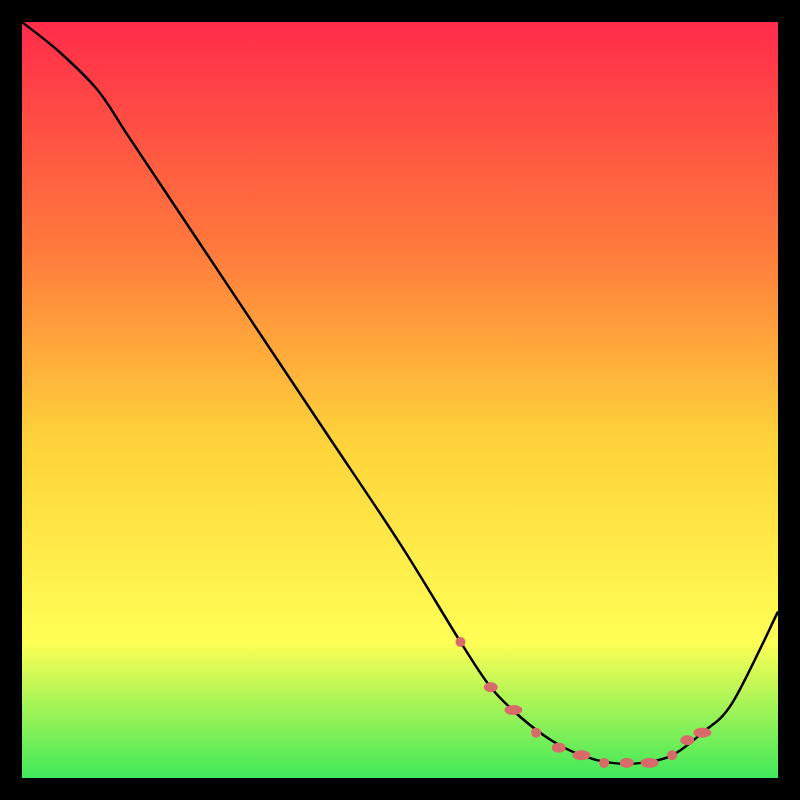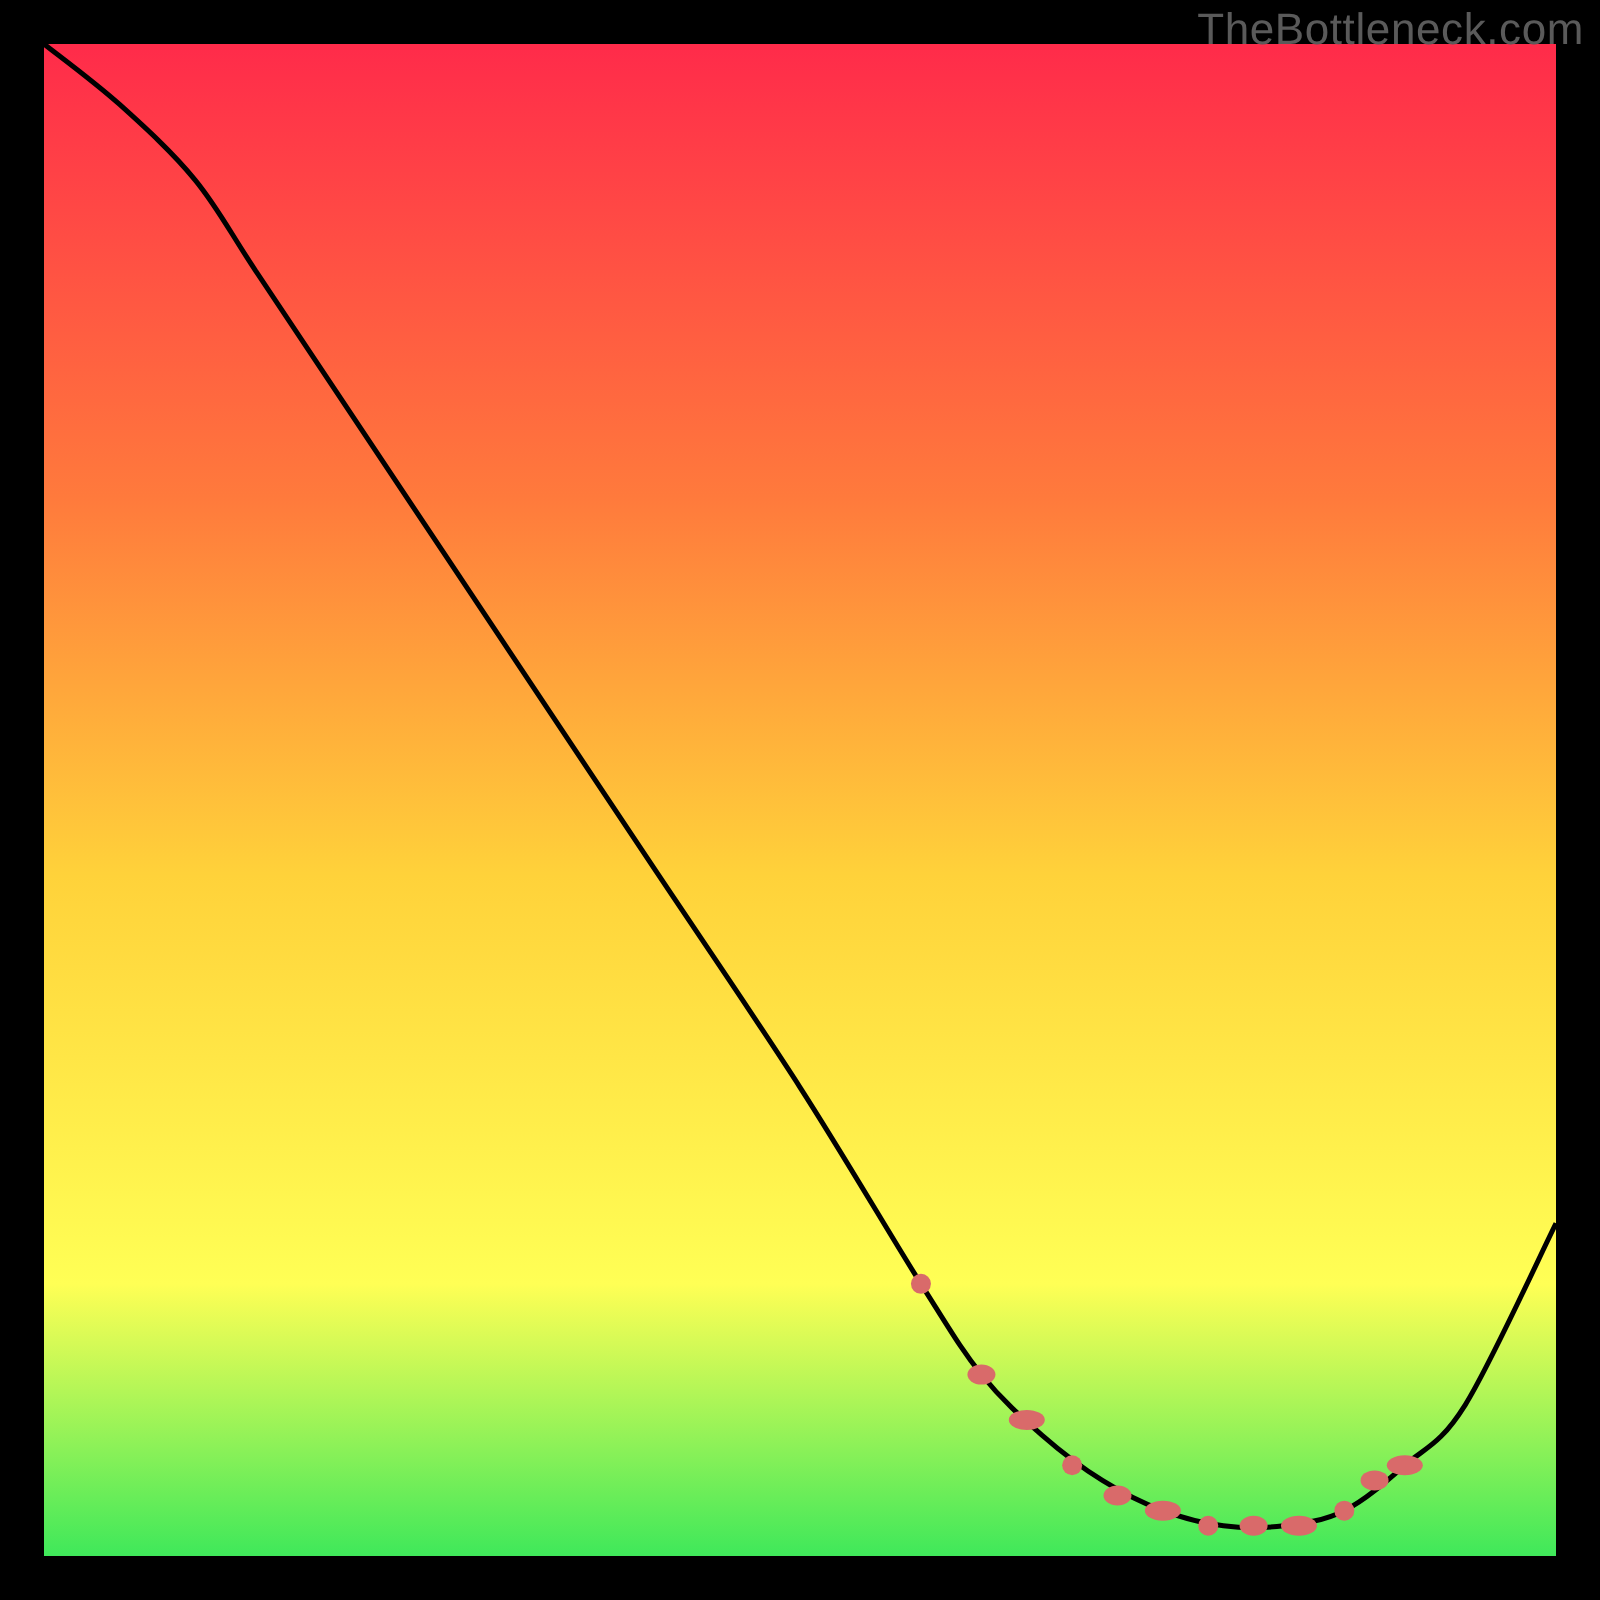--- a/index.html
+++ b/index.html
@@ -66,15 +66,14 @@
           <ellipse cx="582.12" cy="740.88" rx="5" ry="5" fill="#d96a6a"></ellipse>
           <ellipse cx="604.80" cy="740.88" rx="7" ry="5" fill="#d96a6a"></ellipse>
           <ellipse cx="627.48" cy="740.88" rx="9" ry="5" fill="#d96a6a"></ellipse>
           <ellipse cx="650.16" cy="733.32" rx="5" ry="5" fill="#d96a6a"></ellipse>
           <ellipse cx="665.28" cy="718.20" rx="7" ry="5" fill="#d96a6a"></ellipse>
           <ellipse cx="680.40" cy="710.64" rx="9" ry="5" fill="#d96a6a"></ellipse>
         </g>
     </svg>
   </div>
 
-  <div class="watermark">TheBottleneck.com</div>
 
 </div>
 
 </body></html>

